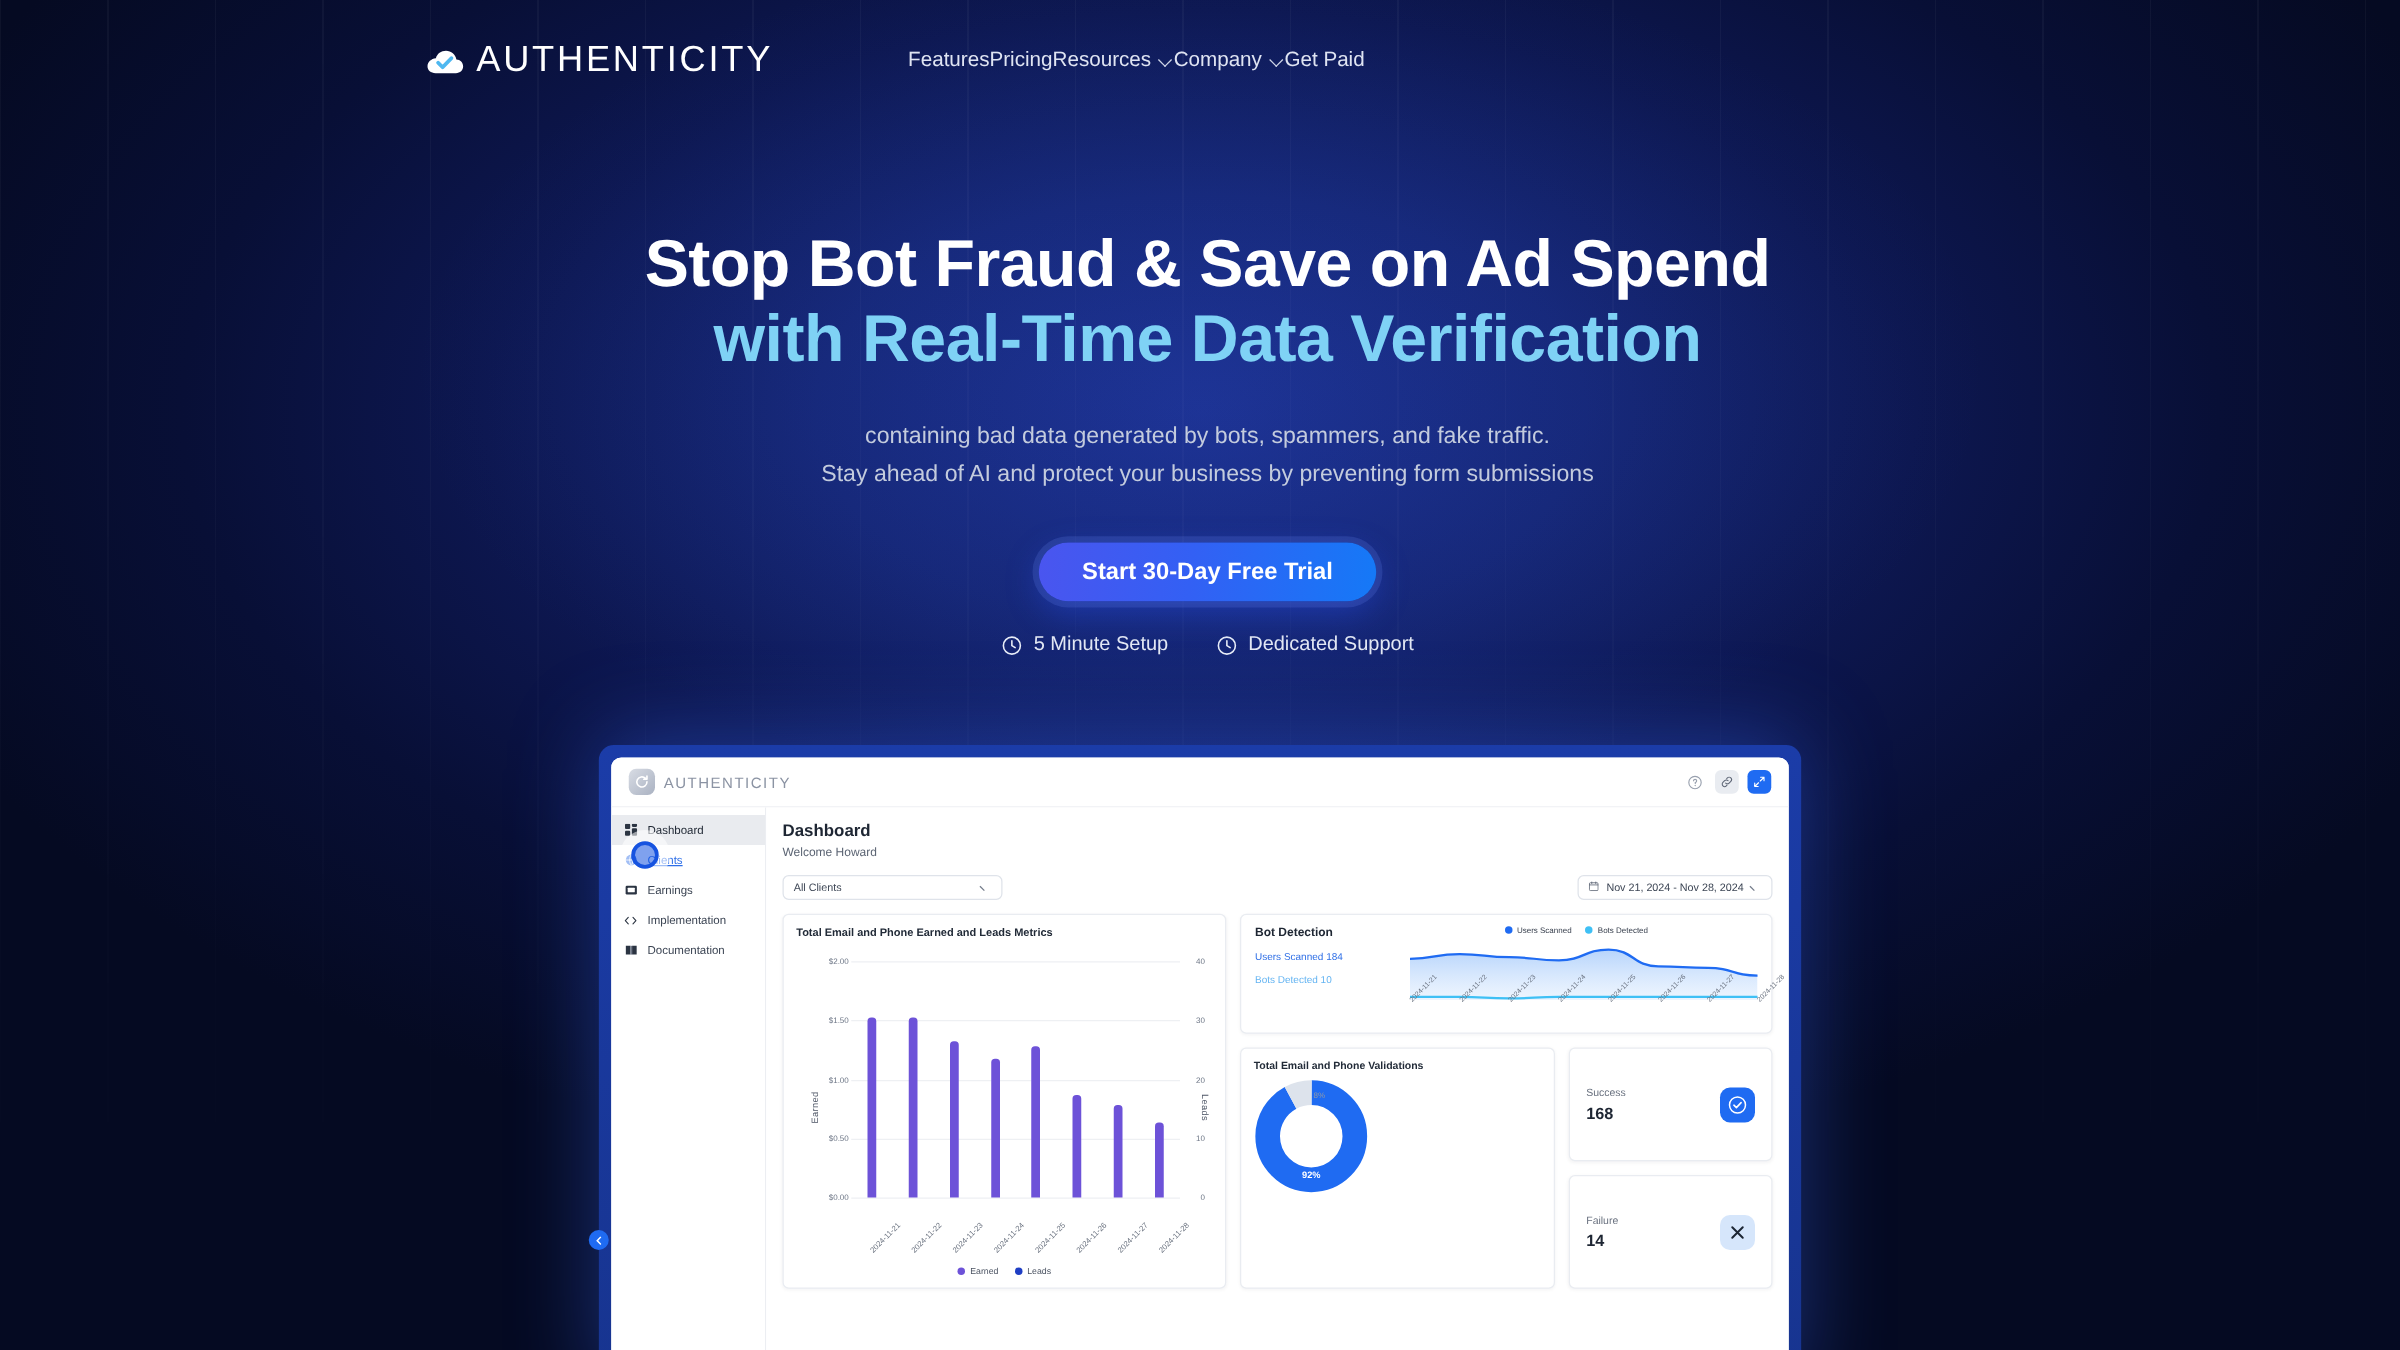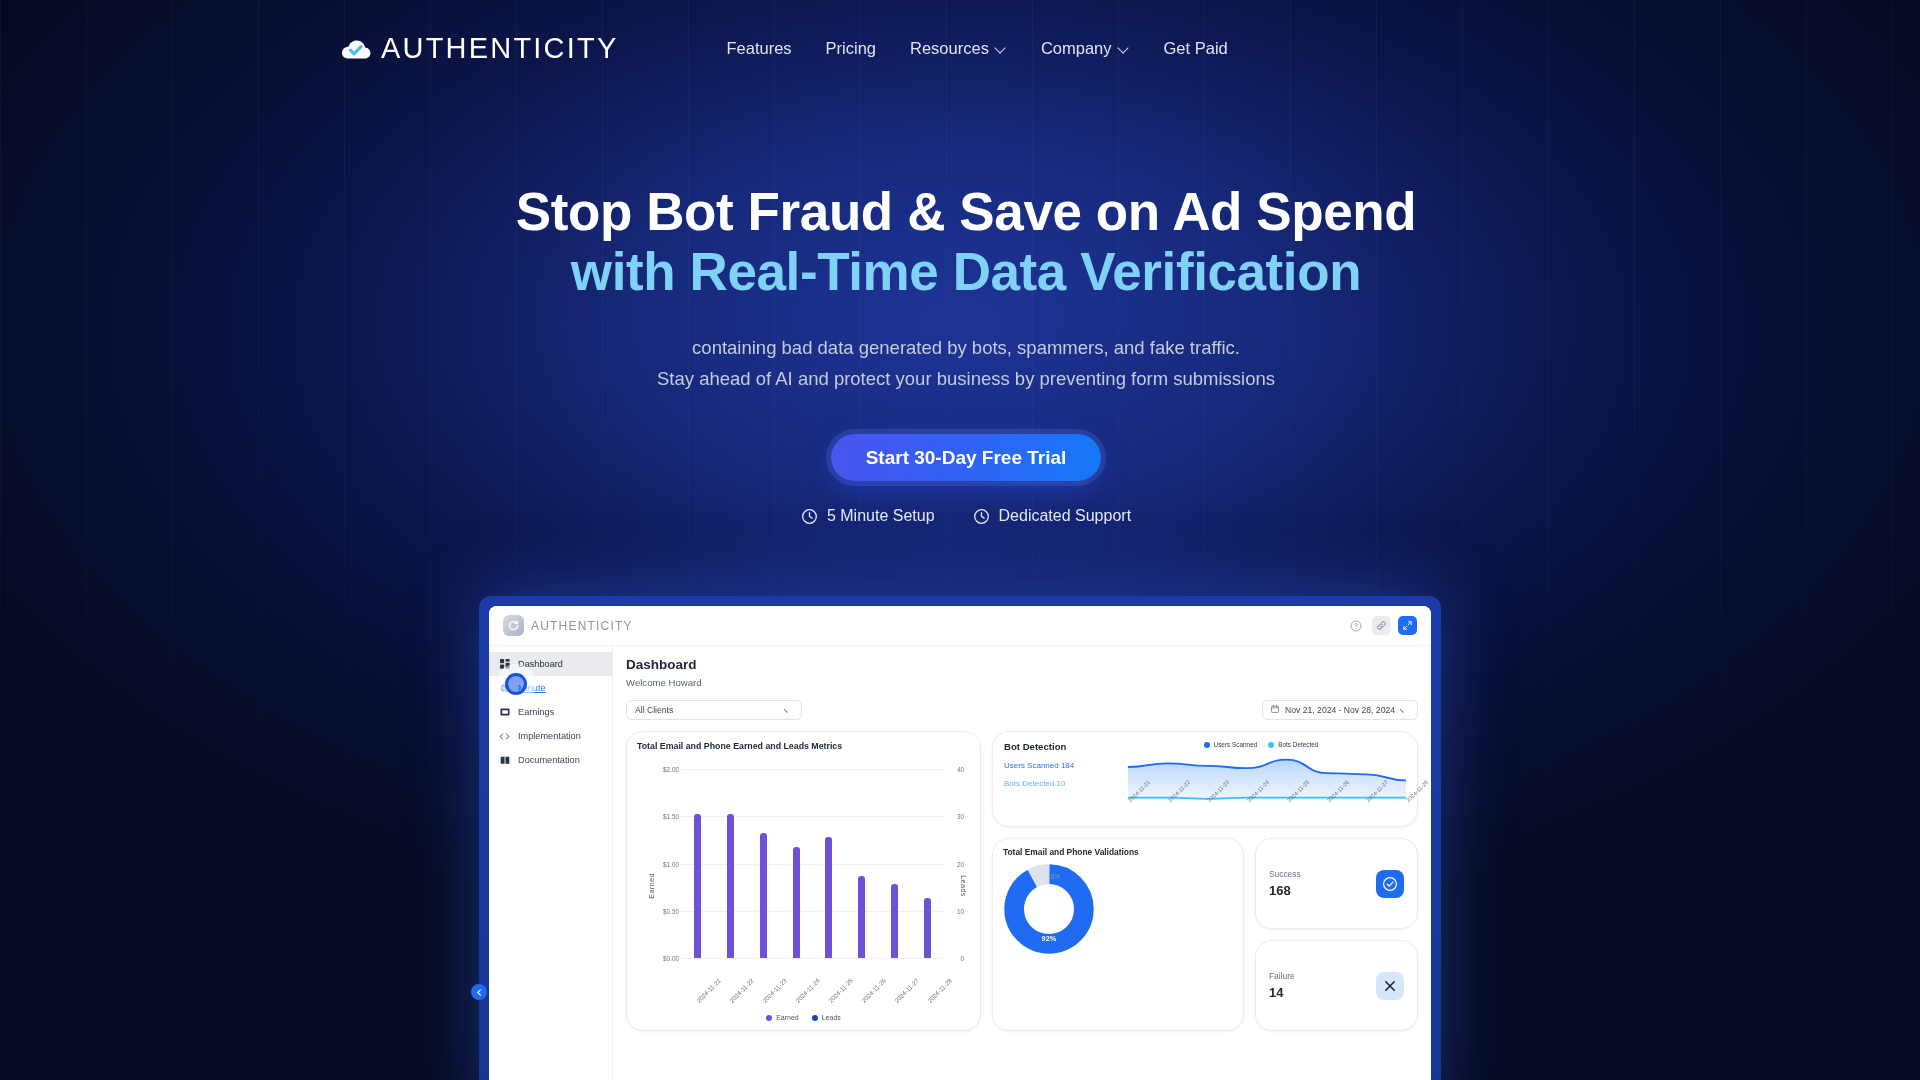--- a/index.html
+++ b/index.html
@@ -44,21 +44,21 @@
     z-index: 6;
   }
   .brand { display: flex; align-items: center; gap: 9px; }
   .brand-mark {
     width: 32px; height: 24px; position: relative; display: block;
   }
   .brand-name {
     color: #fff; font-size: 29px; letter-spacing: 2.2px;
     font-weight: 300; white-space: nowrap;
   }
-  .nav-links { display: flex; align-items: center; gap: 34px; margin-left: 108px; }
+  .nav-links { display: flex; align-items: center; margin-left: 108px; }
   .nav-link {
     color: #dfe4f2; font-size: 16.5px; display: flex; align-items: center; gap: 7px;
     cursor: pointer; white-space: nowrap;
   }
   .chev { display: inline-block; width: 11px; height: 11px; position: relative; }
   .chev::before {
     content: ""; position: absolute; left: 0; top: 1px;
     width: 7px; height: 7px; border-right: 1.6px solid #cfd6e8; border-bottom: 1.6px solid #cfd6e8;
     transform: rotate(45deg);
   }
@@ -175,21 +175,21 @@
     transform: rotate(45deg);
   }
   .date-box {
     margin-left: auto; height: 20px; border: 1px solid #dfe3ea; border-radius: 5px;
     display: flex; align-items: center; gap: 6px; padding: 0 8px; font-size: 8.6px; color: #3d4655;
     background: #fff; cursor: pointer;
   }
 
   .cards { display: flex; gap: 11px; margin-top: 11px; height: 300px; }
   .card {
-    background: #fff; border: 1px solid #e9ecf1; border-radius: 17px;
+    background: #fff; border: 1px solid #e9ecf1; border-radius: 5px;
     box-shadow: 0 1px 3px rgba(16,24,40,0.05);
   }
   .col-left { width: 355px; flex: 0 0 355px; padding: 9px 10px; display: flex; flex-direction: column; }
   .col-right { flex: 1; display: flex; flex-direction: column; gap: 11px; min-width: 0; }
   .card-title { font-size: 8.8px; font-weight: 600; color: #222b38; }
 
   
   .barchart { flex: 1; position: relative; margin-top: 8px; }
   .bc-plot { position: absolute; left: 44px; right: 26px; top: 10px; bottom: 54px; }
   .bc-grid { position: absolute; inset: 0; }
@@ -379,21 +379,21 @@
             </span>
             <span class="side-label">Dashboard</span>
           </div>
           <div class="side-item cursor-target">
             <span class="side-ic">
               <svg width="10" height="10" viewBox="0 0 12 12">
                   <circle cx="6" cy="6" r="5.2" fill="#2f6fe8"></circle>
                   <path d="M1 6h10M6 .9c2 2 2 8.2 0 10.2M6 .9C4 2.9 4 9.1 6 11.1" stroke="#fff" stroke-width=".8" fill="none"></path>
                 </svg>
             </span>
-            <span class="side-label">Minute</span>
+            <span class="side-label">Clients</span>
             <span class="cursor-ring"></span>
           </div>
           <div class="side-item">
             <span class="side-ic">
               <svg width="10" height="10" viewBox="0 0 12 12">
                   <rect x=".6" y="1.8" width="10.8" height="8.4" rx="1.2" fill="#2b3442"></rect>
                   <rect x="2.6" y="3.8" width="6.8" height="4.4" rx=".6" fill="#fff"></rect>
                 </svg>
             </span>
             <span class="side-label">Earnings</span>

